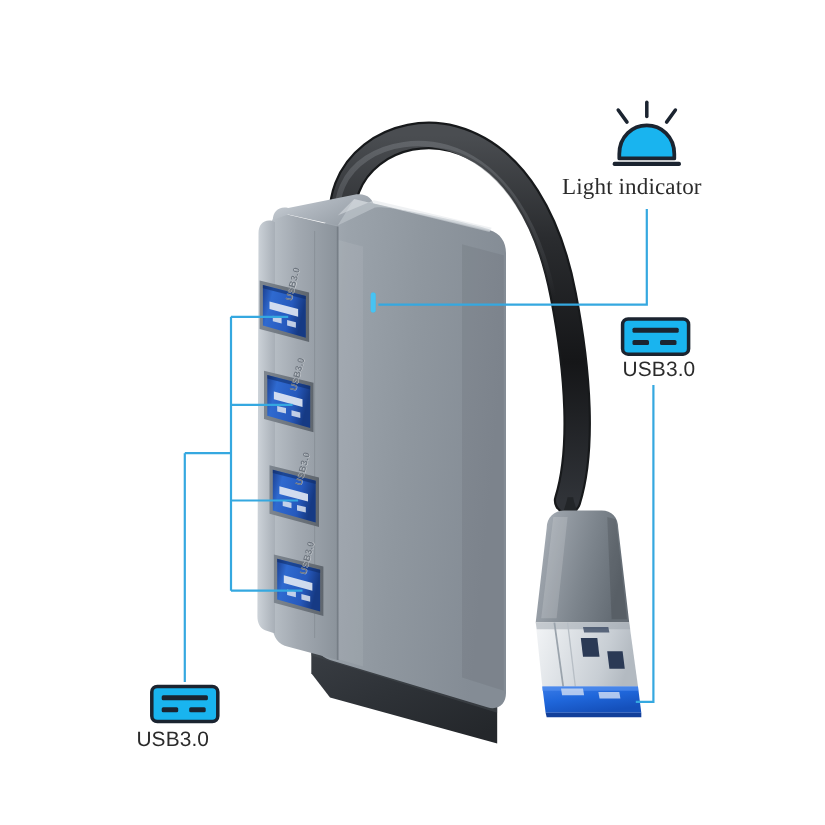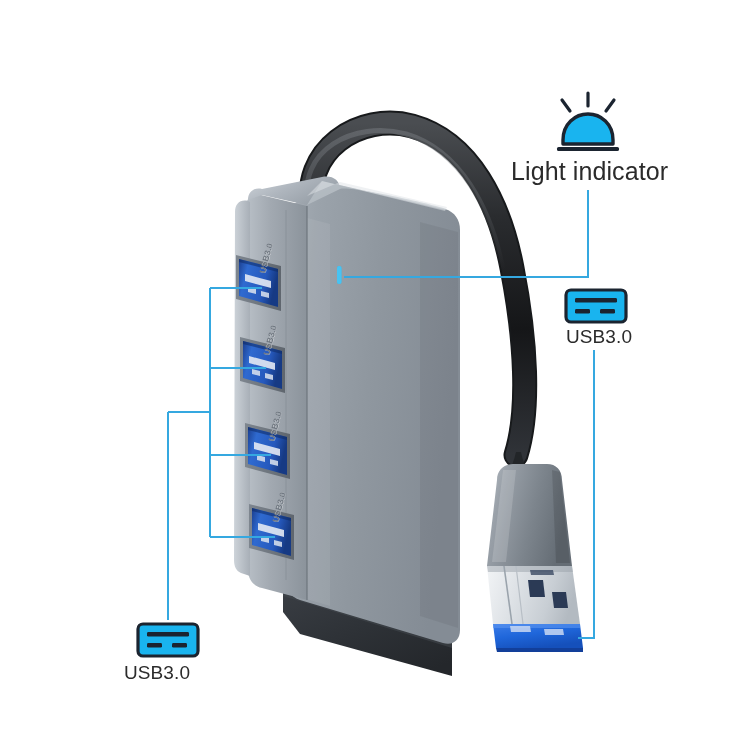--- a/index.html
+++ b/index.html
@@ -27,23 +27,24 @@
   .lbl {
     position: absolute;
     color: #2b2b2b;
     font-family: "Liberation Sans", sans-serif;
     white-space: nowrap;
     -webkit-font-smoothing: antialiased;
   }
   .lbl-light {
     left: 511px;
     top: 157px;
-    font-size: 25px;
+    font-size: 21px;
     font-weight: 300;
     letter-spacing: 0.1px;
+    font-family: Liberation Serif, serif;
   }
   .lbl-usb-right {
     left: 566px;
     top: 326px;
     font-size: 19px;
     font-weight: 400;
     letter-spacing: 0.1px;
   }
   .lbl-usb-left {
     left: 124px;

